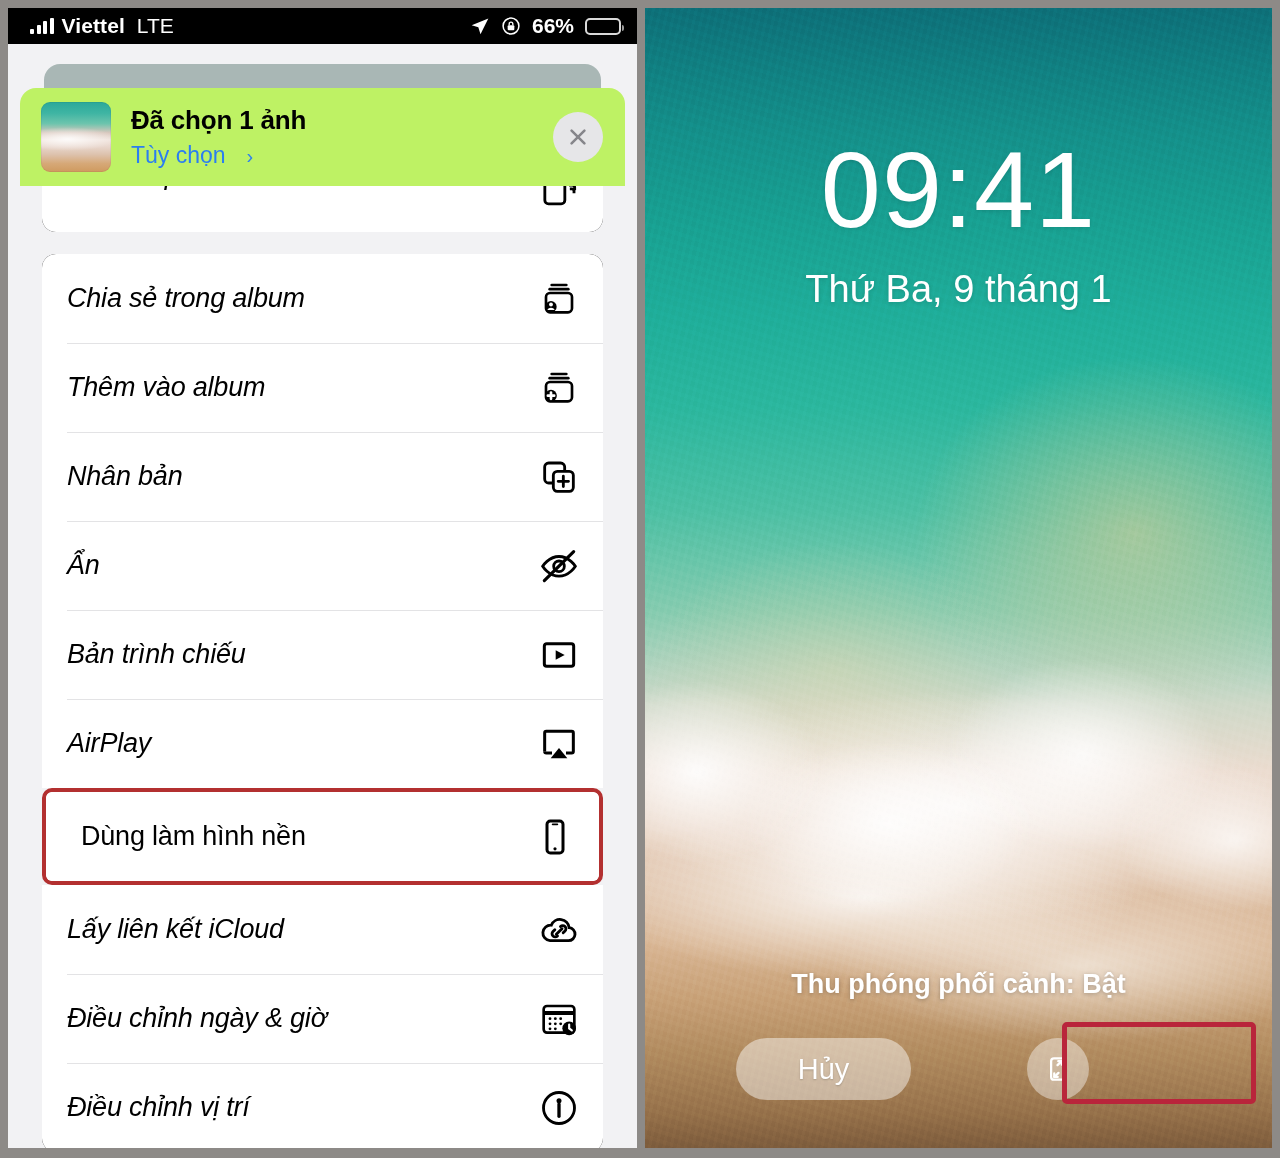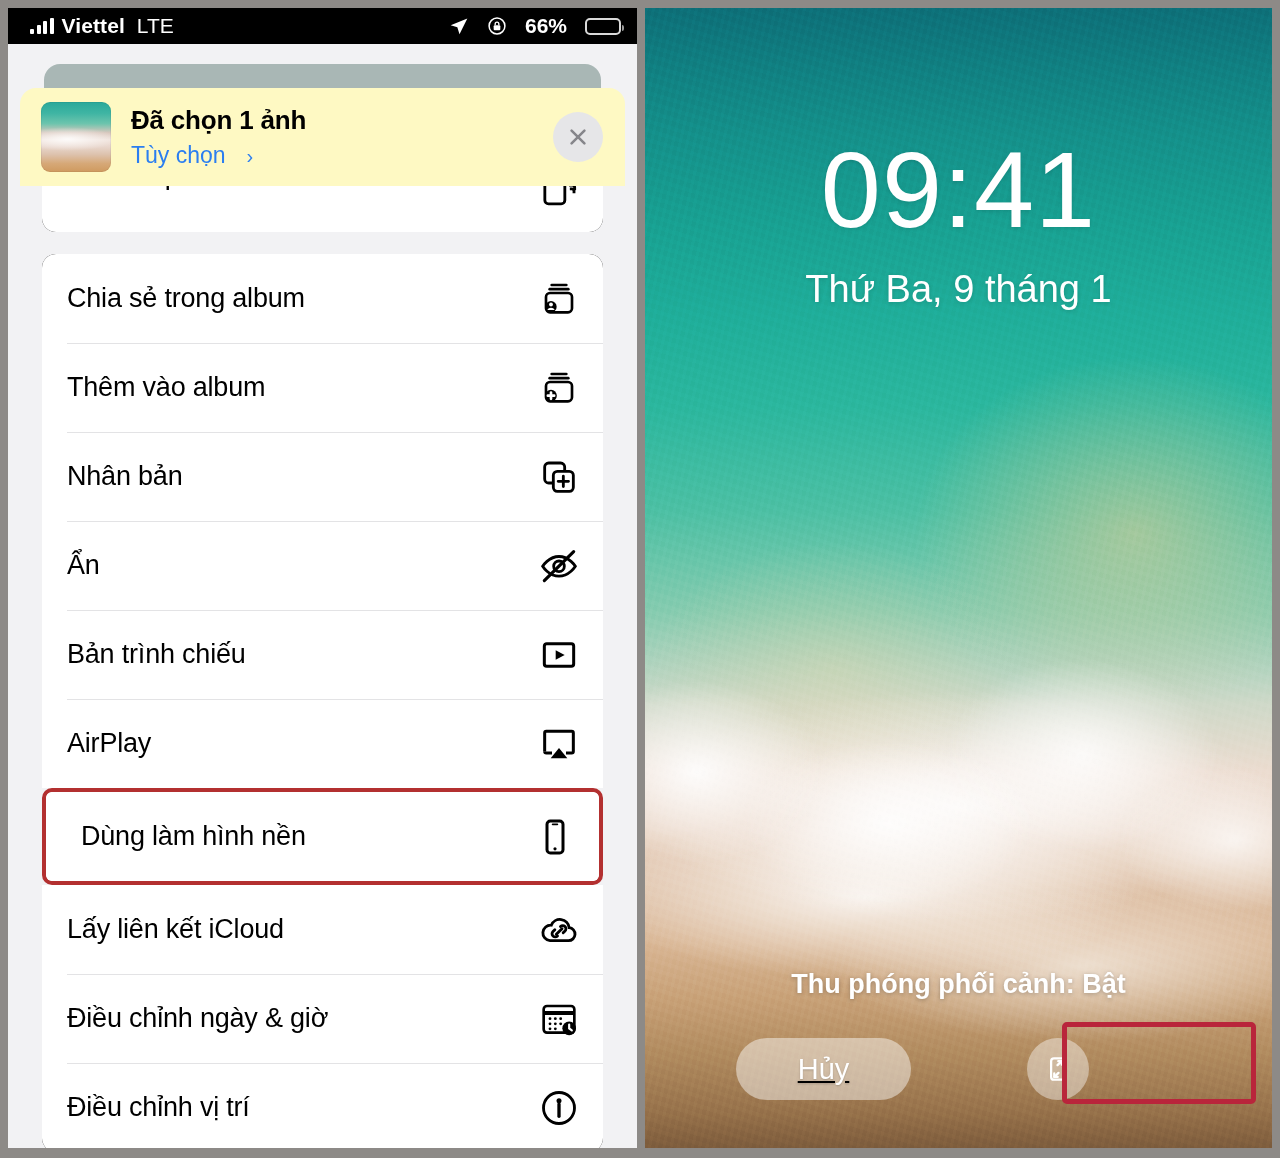--- a/index.html
+++ b/index.html
@@ -21,21 +21,21 @@
   }
 
   .statusbar {
     position: absolute; left: 0; top: 0; width: 629px; height: 36px;
     background: #000; color: #fff;
     display: flex; align-items: center;
     font-size: 21px; font-weight: 600;
   }
   .sb-left { display: flex; align-items: center; gap: 8px; padding-left: 22px; }
   .sb-center { position: absolute; left: 0; right: 0; text-align: center; font-size: 21px; font-weight: 600; }
-  .sb-right { position: absolute; right: 16px; display: flex; align-items: center; gap: 18px; }
+  .sb-right { position: absolute; right: 16px; display: flex; align-items: center; gap: 11px; }
   .bars { display: flex; align-items: flex-end; gap: 2.5px; height: 16px; }
   .bars i { display: block; width: 4px; background: #fff; border-radius: 1px; }
   .bars i:nth-child(1){height:5px}
   .bars i:nth-child(2){height:9px}
   .bars i:nth-child(3){height:13px}
   .bars i:nth-child(4){height:16px}
   .carrier { font-size: 21px; font-weight: 600; letter-spacing: .1px; }
   .lte { font-size: 21px; font-weight: 500; margin-left: 4px;}
   .batt-pct { font-size: 21px; font-weight: 600; }
   .batt {
@@ -55,21 +55,21 @@
   }
 
   
   .sheet {
     position: absolute; left: 12px; top: 80px; width: 605px; bottom: 0;
     background: #f2f2f4; border-radius: 16px 16px 0 0;
     overflow: hidden;
   }
 
   .sheet-header {
-    height: 98px; background: #fef9c3; display: flex; align-items: center;
+    height: 98px; background: #bef264; display: flex; align-items: center;
     padding: 0 0 0 21px; position: relative;
   }
   .thumb {
     width: 70px; height: 70px; border-radius: 9px; flex: 0 0 auto;
     background:
       linear-gradient(180deg,
         #2aa89a 0%, #3fb5a3 16%, #6dc4ad 31%,
         #d9c7bd 44%, #f0e3dc 54%, #e8d6cc 64%,
         #ddc2ad 75%, #d6a877 88%, #cf9a5f 100%);
     box-shadow: inset 0 0 0 1px rgba(0,0,0,.05);
@@ -86,21 +86,21 @@
   .close-btn {
     position: absolute; right: 22px; top: 24px;
     width: 50px; height: 50px; border-radius: 50%;
     background: #e6e6e8; display: flex; align-items: center; justify-content: center;
   }
   .close-btn svg { width: 22px; height: 22px; }
 
   .scroll-area { position: absolute; left: 0; right: 0; top: 98px; bottom: 0; }
 
   .group {
-    background: #000000; border-radius: 14px; margin: 0 22px 16px 22px; overflow: hidden;
+    background: #000000; border-radius: 14px; margin: 0 22px 16px 22px; overflow: hidden; font-style: italic;
   }
   .group.partial { border-radius: 0 0 14px 14px; margin-bottom: 22px; }
 
   .row {
     height: 89px; display: flex; align-items: center;
     padding: 0 22px 0 25px; position: relative; background: #fff;
   }
   .row + .row::before {
     content:""; position: absolute; left: 25px; right: 0; top: 0; height: 1px; background: #e3e3e5;
   }
@@ -174,21 +174,21 @@
   }
   .clock-date { margin-top: 24px; font-size: 38px; font-weight: 300; text-shadow: 0 1px 4px rgba(0,0,0,.14); }
 
   .persp-label {
     position: absolute; left: 0; right: 0; bottom: 148px; text-align: center;
     color: #fff; font-size: 27px; font-weight: 600; text-shadow: 0 1px 4px rgba(0,0,0,.25);
   }
 
   .btn-bar {
     position: absolute; left: 18px; right: 0; bottom: 48px;
-    display: flex; align-items: center; justify-content: center; gap: 0; text-decoration: underline;
+    display: flex; align-items: center; justify-content: center; gap: 0;
   }
   .pill {
     width: 175px; height: 62px; border-radius: 31px;
     background: rgba(255,255,255,.46);
     display: flex; align-items: center; justify-content: center;
     color: #fff; font-size: 29px; font-weight: 500;
     text-shadow: 0 1px 2px rgba(0,0,0,.2);
   }
   .round-btn {
     width: 62px; height: 62px; border-radius: 50%;

